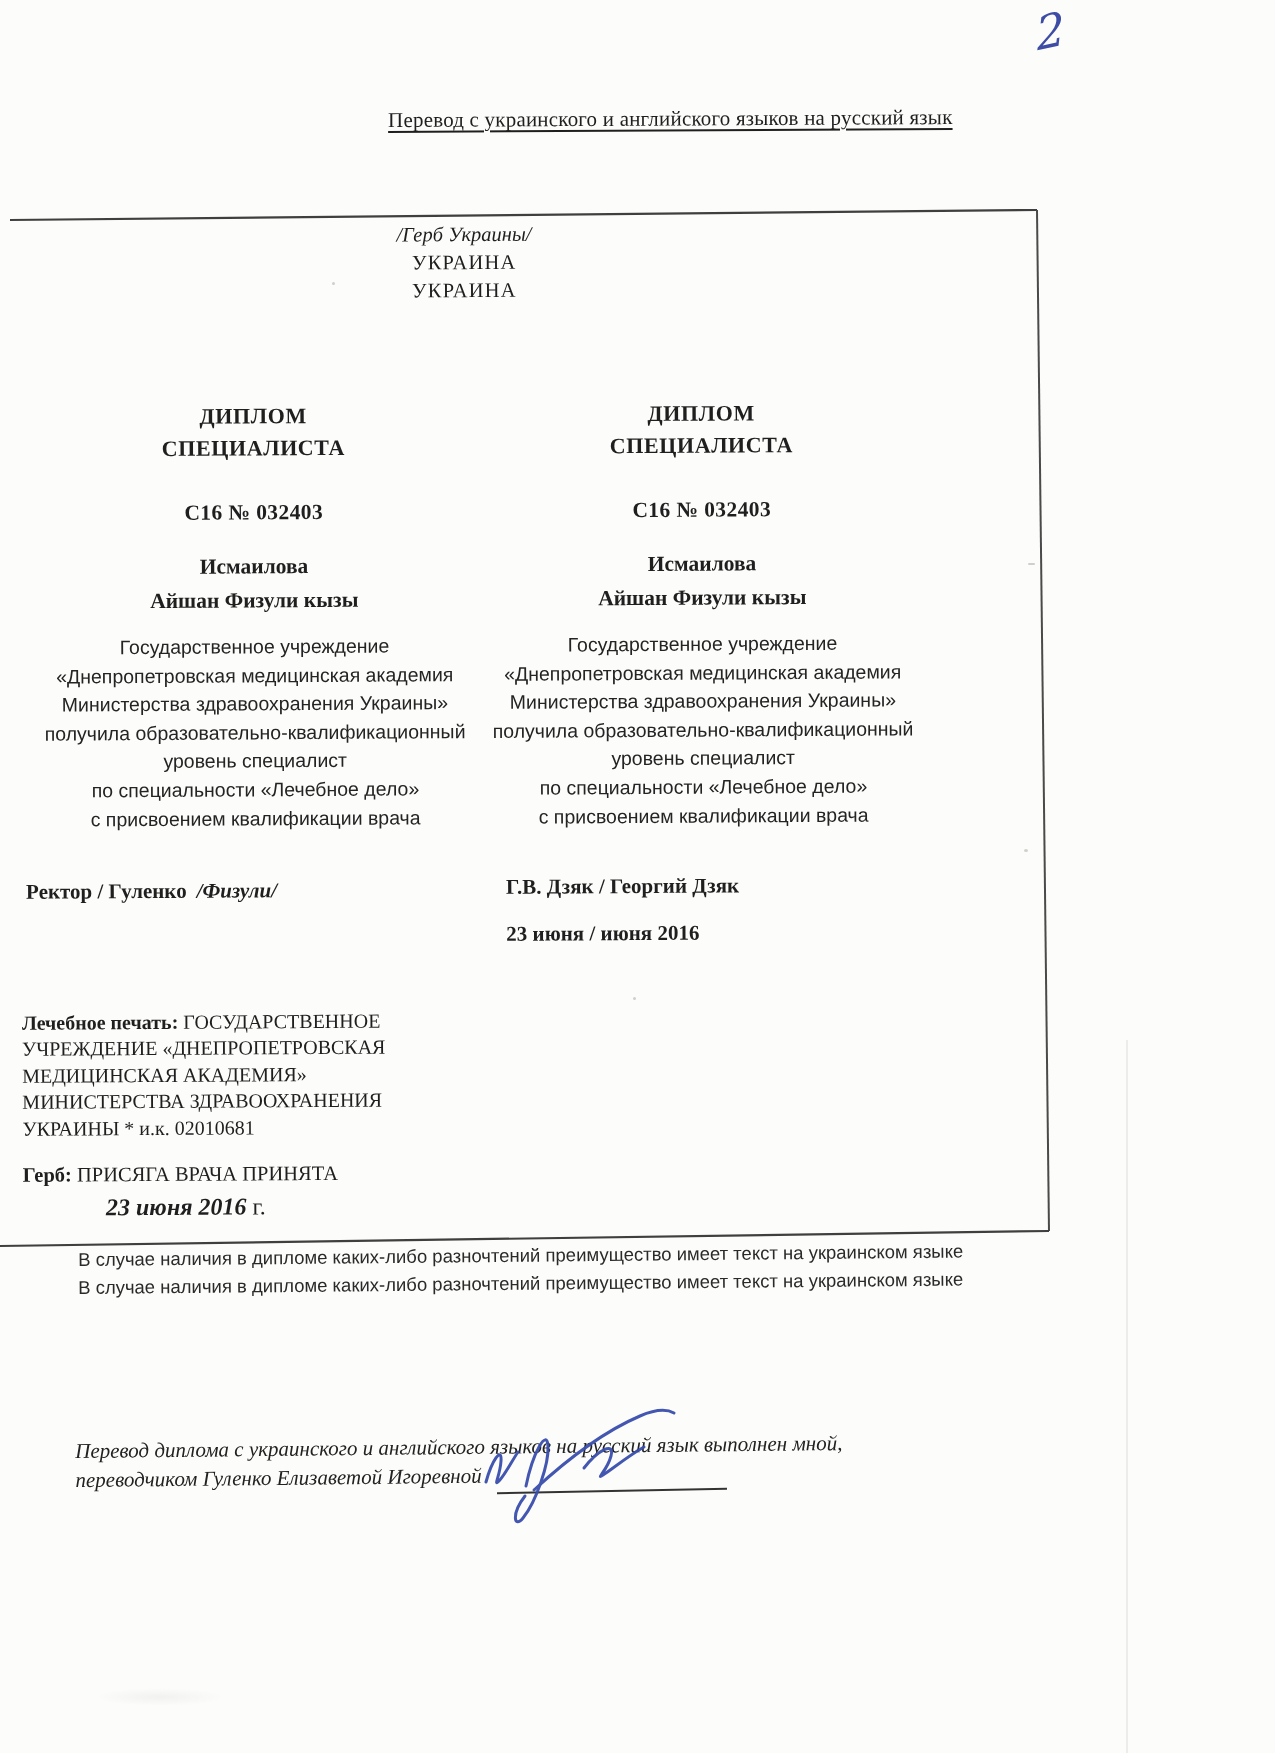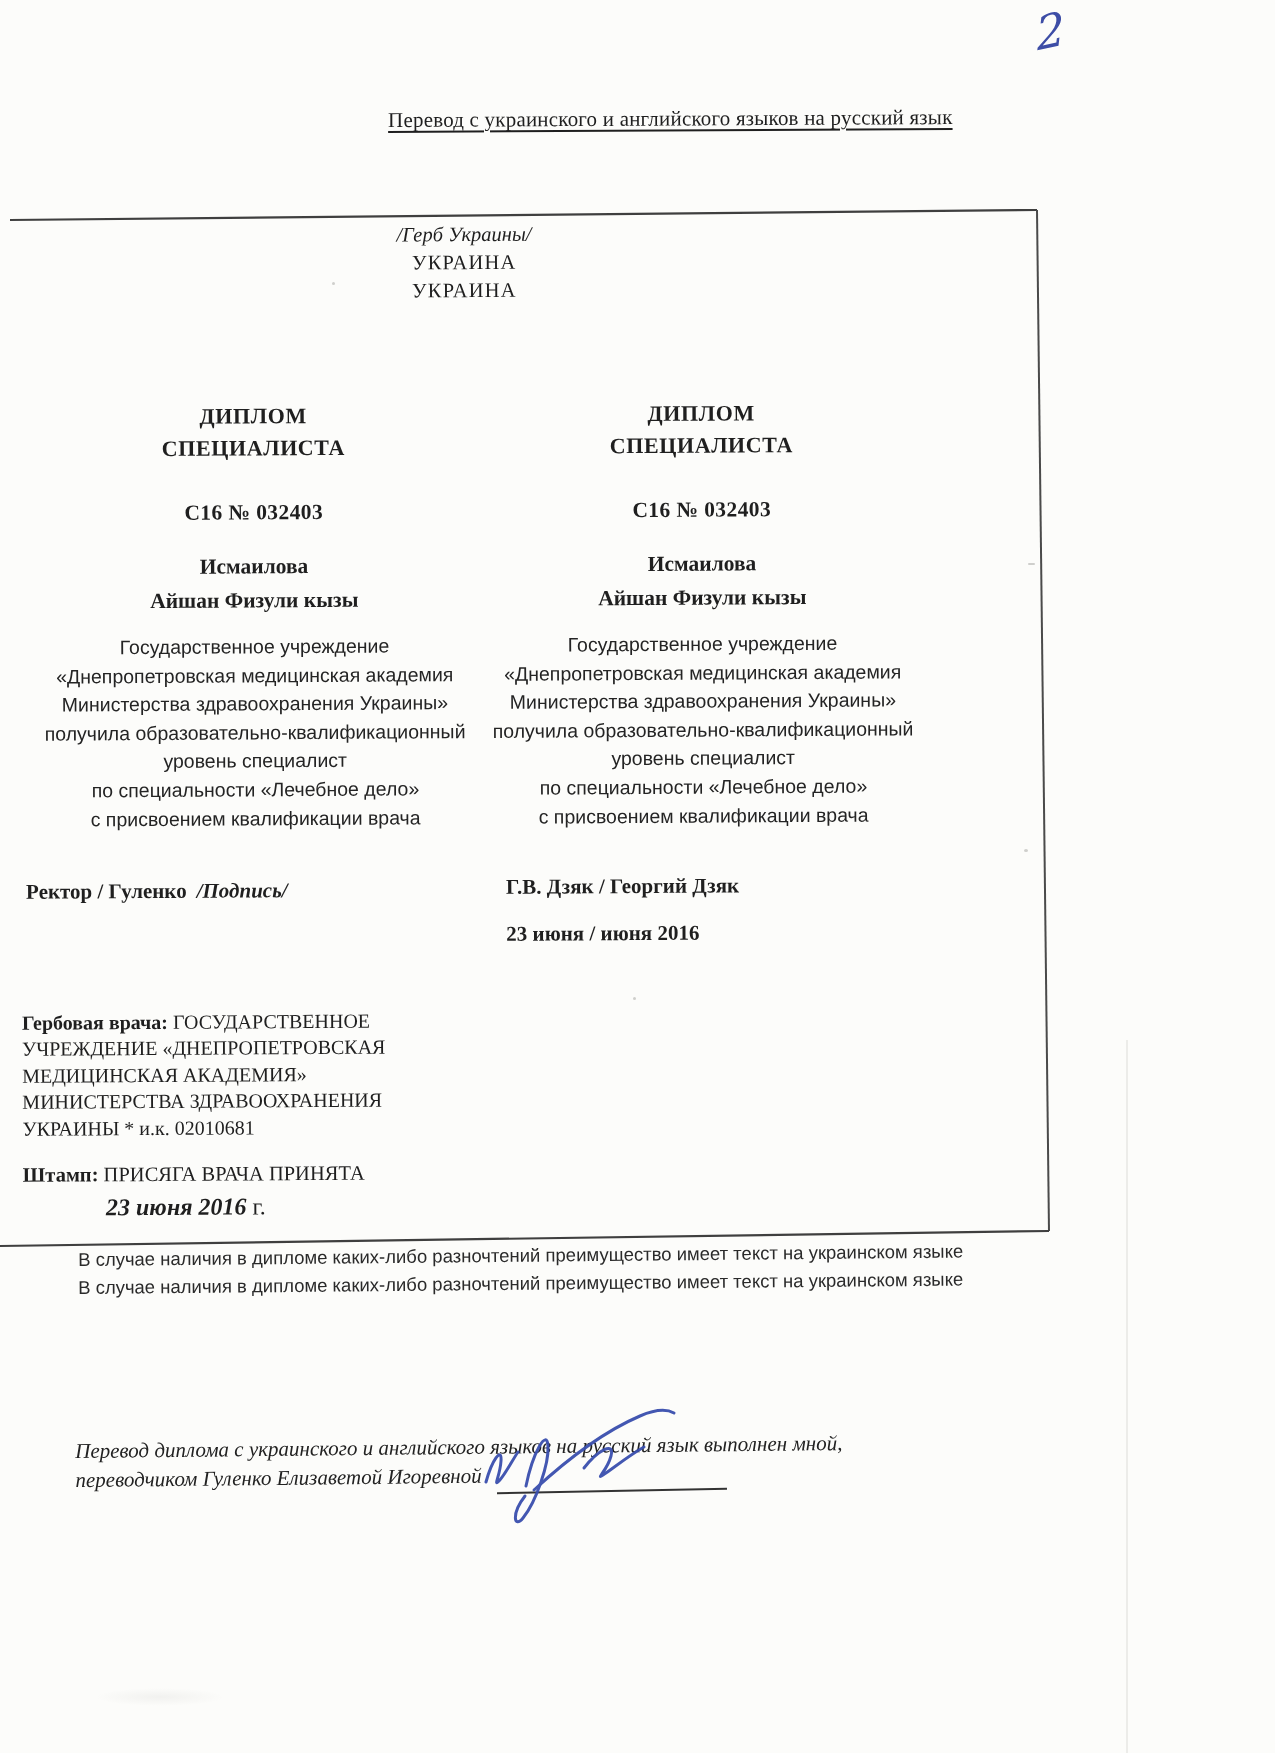--- a/index.html
+++ b/index.html
@@ -138,38 +138,38 @@
         <div>«Днепропетровская медицинская академия</div>
         <div>Министерства здравоохранения Украины»</div>
         <div>получила образовательно-квалификационный</div>
         <div>уровень специалист</div>
         <div>по специальности «Лечебное дело»</div>
         <div>с присвоением квалификации врача</div>
       </div>
     </div>
 
     <div class="abs official off-rector">
-      <span>Ректор / Гуленко</span><span class="sig-note">/Подпись/</span>
+      <span>Ректор / Гуленко</span><span class="sig-note">/Физули/</span>
     </div>
     <div class="abs official off-name">Г.В. Дзяк / Георгий Дзяк</div>
     <div class="abs official off-date">23 июня / июня 2016</div>
 
     <div class="abs seal-block">
       <div>
-        <span class="bold-label">Гербовая врача:</span>
+        <span class="bold-label">Лечебное печать:</span>
         <span>ГОСУДАРСТВЕННОЕ</span>
       </div>
       <div>УЧРЕЖДЕНИЕ «ДНЕПРОПЕТРОВСКАЯ</div>
       <div>МЕДИЦИНСКАЯ АКАДЕМИЯ»</div>
       <div>МИНИСТЕРСТВА ЗДРАВООХРАНЕНИЯ</div>
       <div>УКРАИНЫ * и.к. 02010681</div>
     </div>
 
     <div class="abs stamp-line1">
-      <span class="bold-label">Штамп:</span>
+      <span class="bold-label">Герб:</span>
       <span>ПРИСЯГА ВРАЧА ПРИНЯТА</span>
     </div>
     <div class="abs stamp-line2">
       <span class="stamp-date">23 июня 2016</span>
       <span>г.</span>
     </div>
 
   </div>
 
   <div class="abs disclaimer d1">В случае наличия в дипломе каких-либо разночтений преимущество имеет текст на украинском языке</div>

